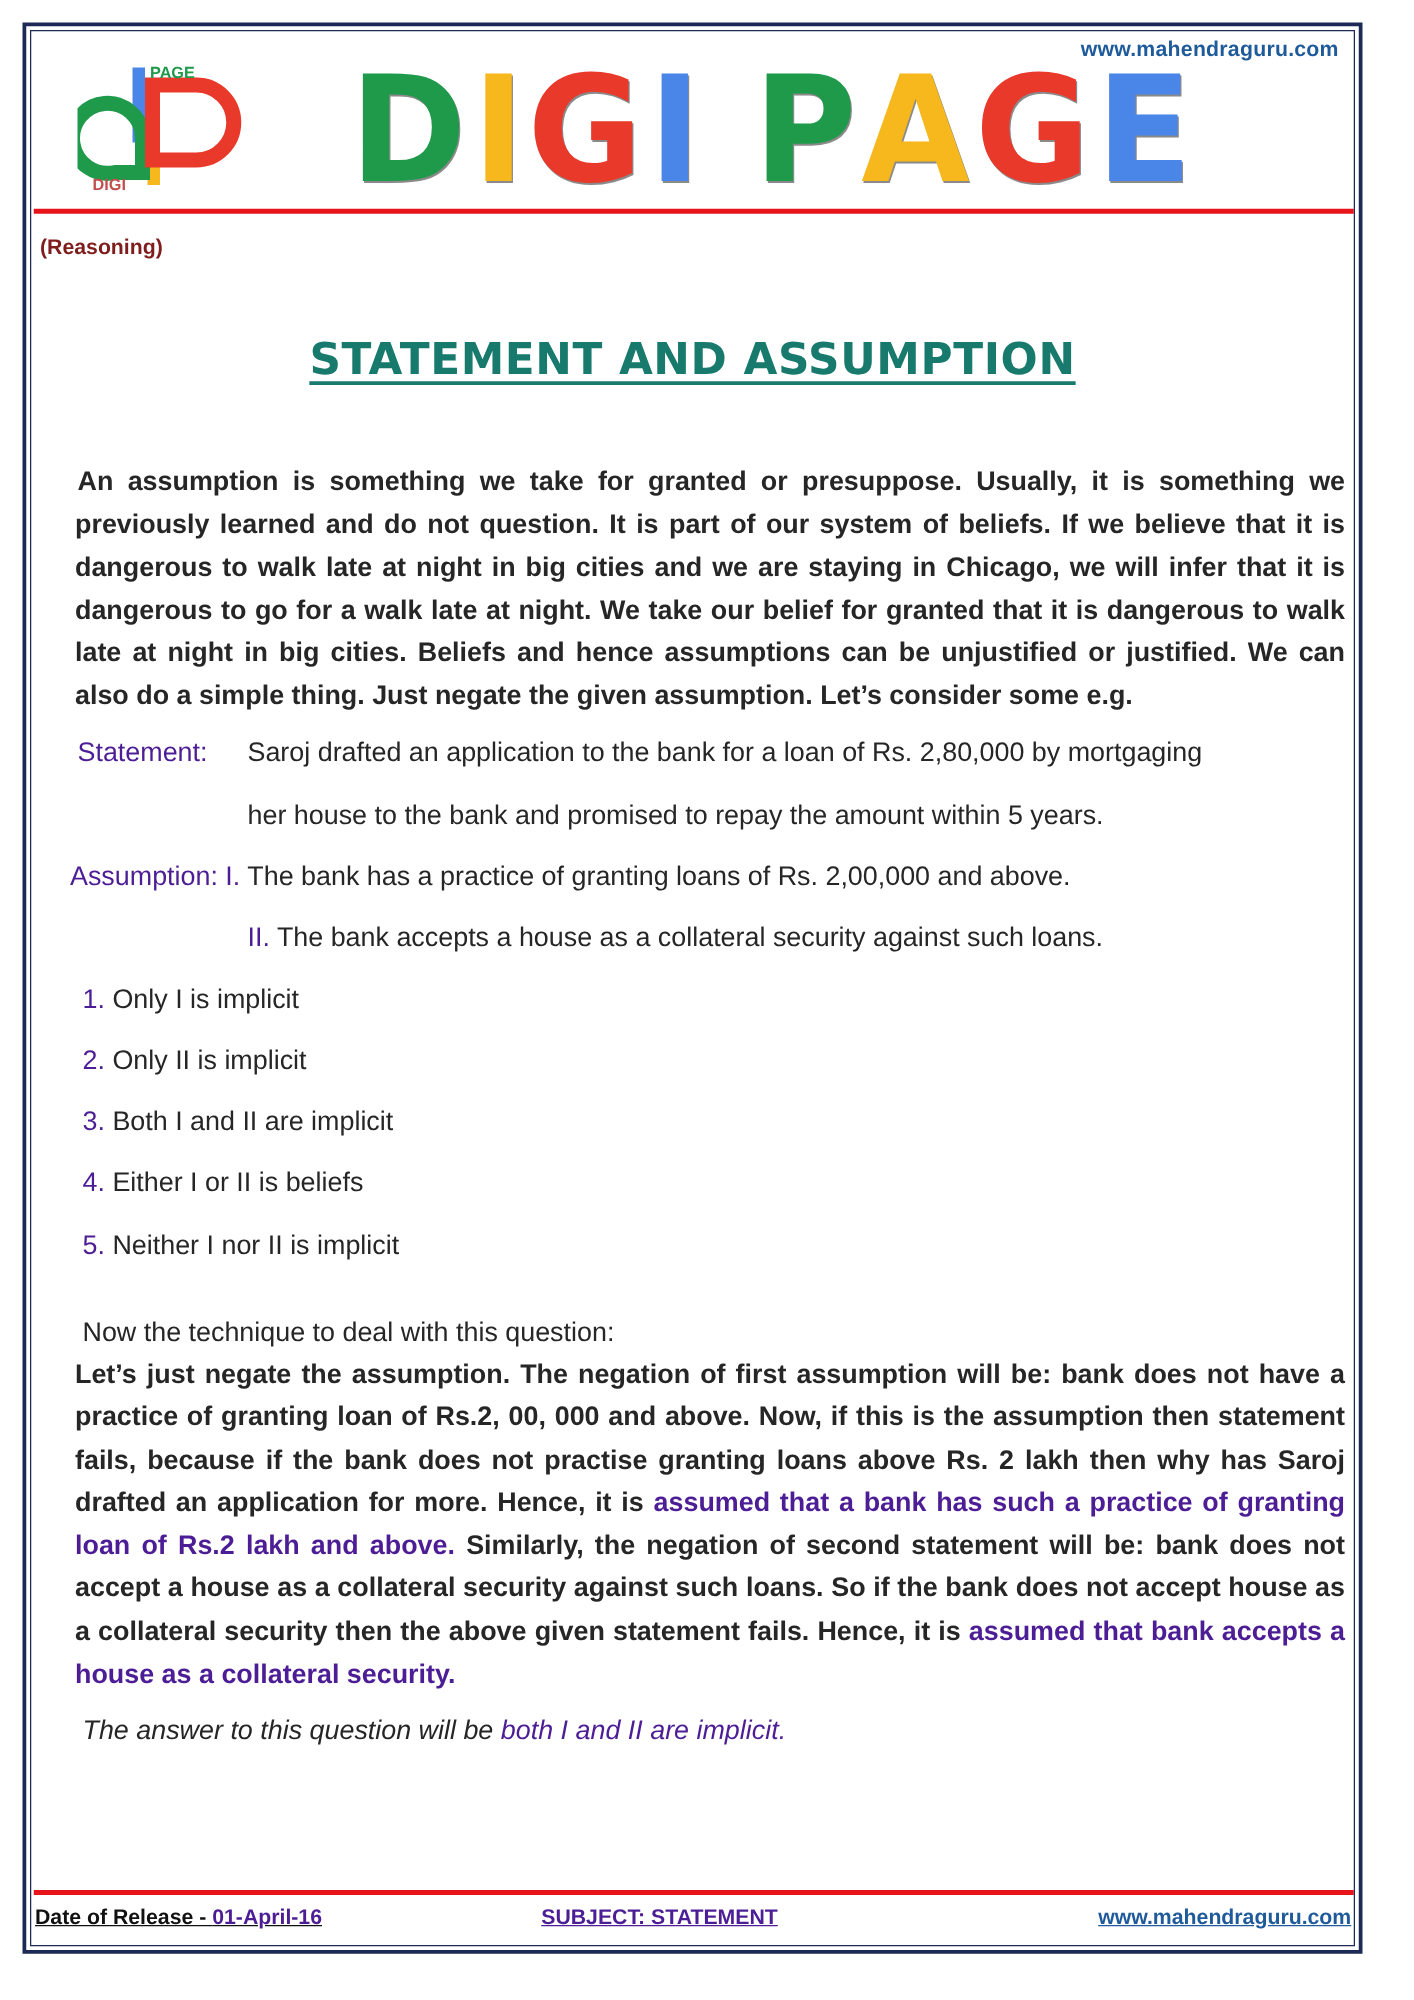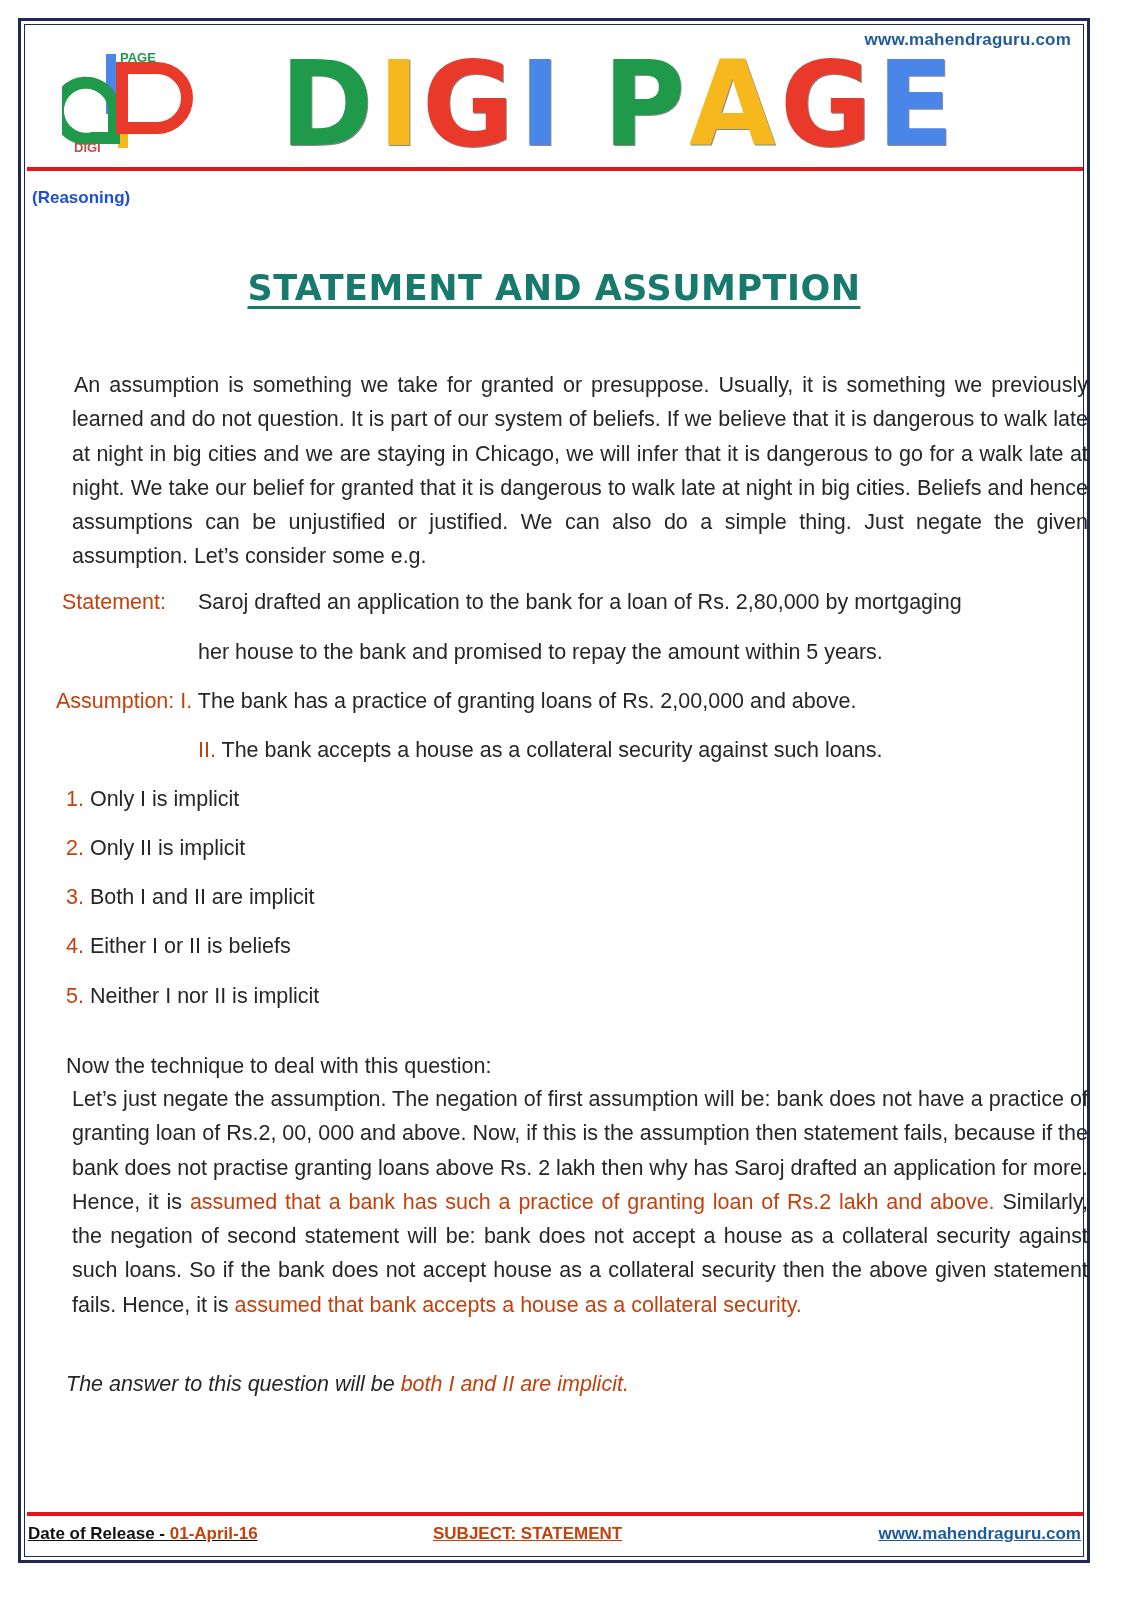--- a/index.html
+++ b/index.html
@@ -11,28 +11,28 @@
                  border: 1.5px solid #1c2a55; box-sizing: border-box; }
   .url-top { position: absolute; right: 60px; top: 30px; font-size: 17px; font-weight: bold;
              color: #1f5b9a; letter-spacing: 0.2px; }
   .logo { position: absolute; left: 62px; top: 50px; width: 160px; height: 110px; }
   .banner { position: absolute; left: 280px; top: 52px; height: 105px; display: flex; gap: 0; }
   .banner span { display: inline-block; font-family: "DejaVu Sans", sans-serif; font-weight: bold;
                  font-size: 118px; line-height: 105px; transform: scaleX(0.95); transform-origin: left;
                  text-shadow: 1px 1px 0 #8a8a8a; }
   .banner .gap { width: 40px; }
   .rule-top { position: absolute; left: 27px; top: 167px; width: 1056px; height: 4px; background: #e8141b; }
-  .subject-tag { position: absolute; left: 32px; top: 188px; font-size: 17px; font-weight: bold; color: #1d4ed8; }
+  .subject-tag { position: absolute; left: 32px; top: 188px; font-size: 17px; font-weight: bold; color: #7f1d1d; }
   .title { position: absolute; left: 0; width: 1108px; top: 268px; text-align: center; }
   .title span { font-family: "DejaVu Sans", sans-serif; font-weight: bold; font-size: 35px;
                 color: #177a6c; text-decoration: underline; text-decoration-thickness: 3px;
                 text-underline-offset: 6px; letter-spacing: 0.5px; }
-  .body-text { position: absolute; left: 72px; width: 1016px; font-size: 21.5px; line-height: 34.3px;
-               color: #262626; text-align: justify; font-family: "Liberation Sans", sans-serif; }
-  .red { color: #c2410c; }
+  .body-text { position: absolute; left: 60px; width: 1016px; font-size: 21.5px; line-height: 34.3px;
+               color: #262626; text-align: justify; font-family: "Liberation Sans", sans-serif; font-weight: bold; }
+  .red { color: #4c1d95; }
   .line { position: absolute; font-size: 21.5px; color: #262626; white-space: nowrap; }
   .italic { font-style: italic; }
   .rule-bottom { position: absolute; left: 27px; top: 1512px; width: 1056px; height: 4px; background: #e8141b; }
   .footer { position: absolute; top: 1524px; font-size: 17px; font-weight: bold; text-decoration: underline; }
 </style>
 </head>
 <body>
 
 <div class="frame-outer"></div>
 <div class="frame-inner"></div>

